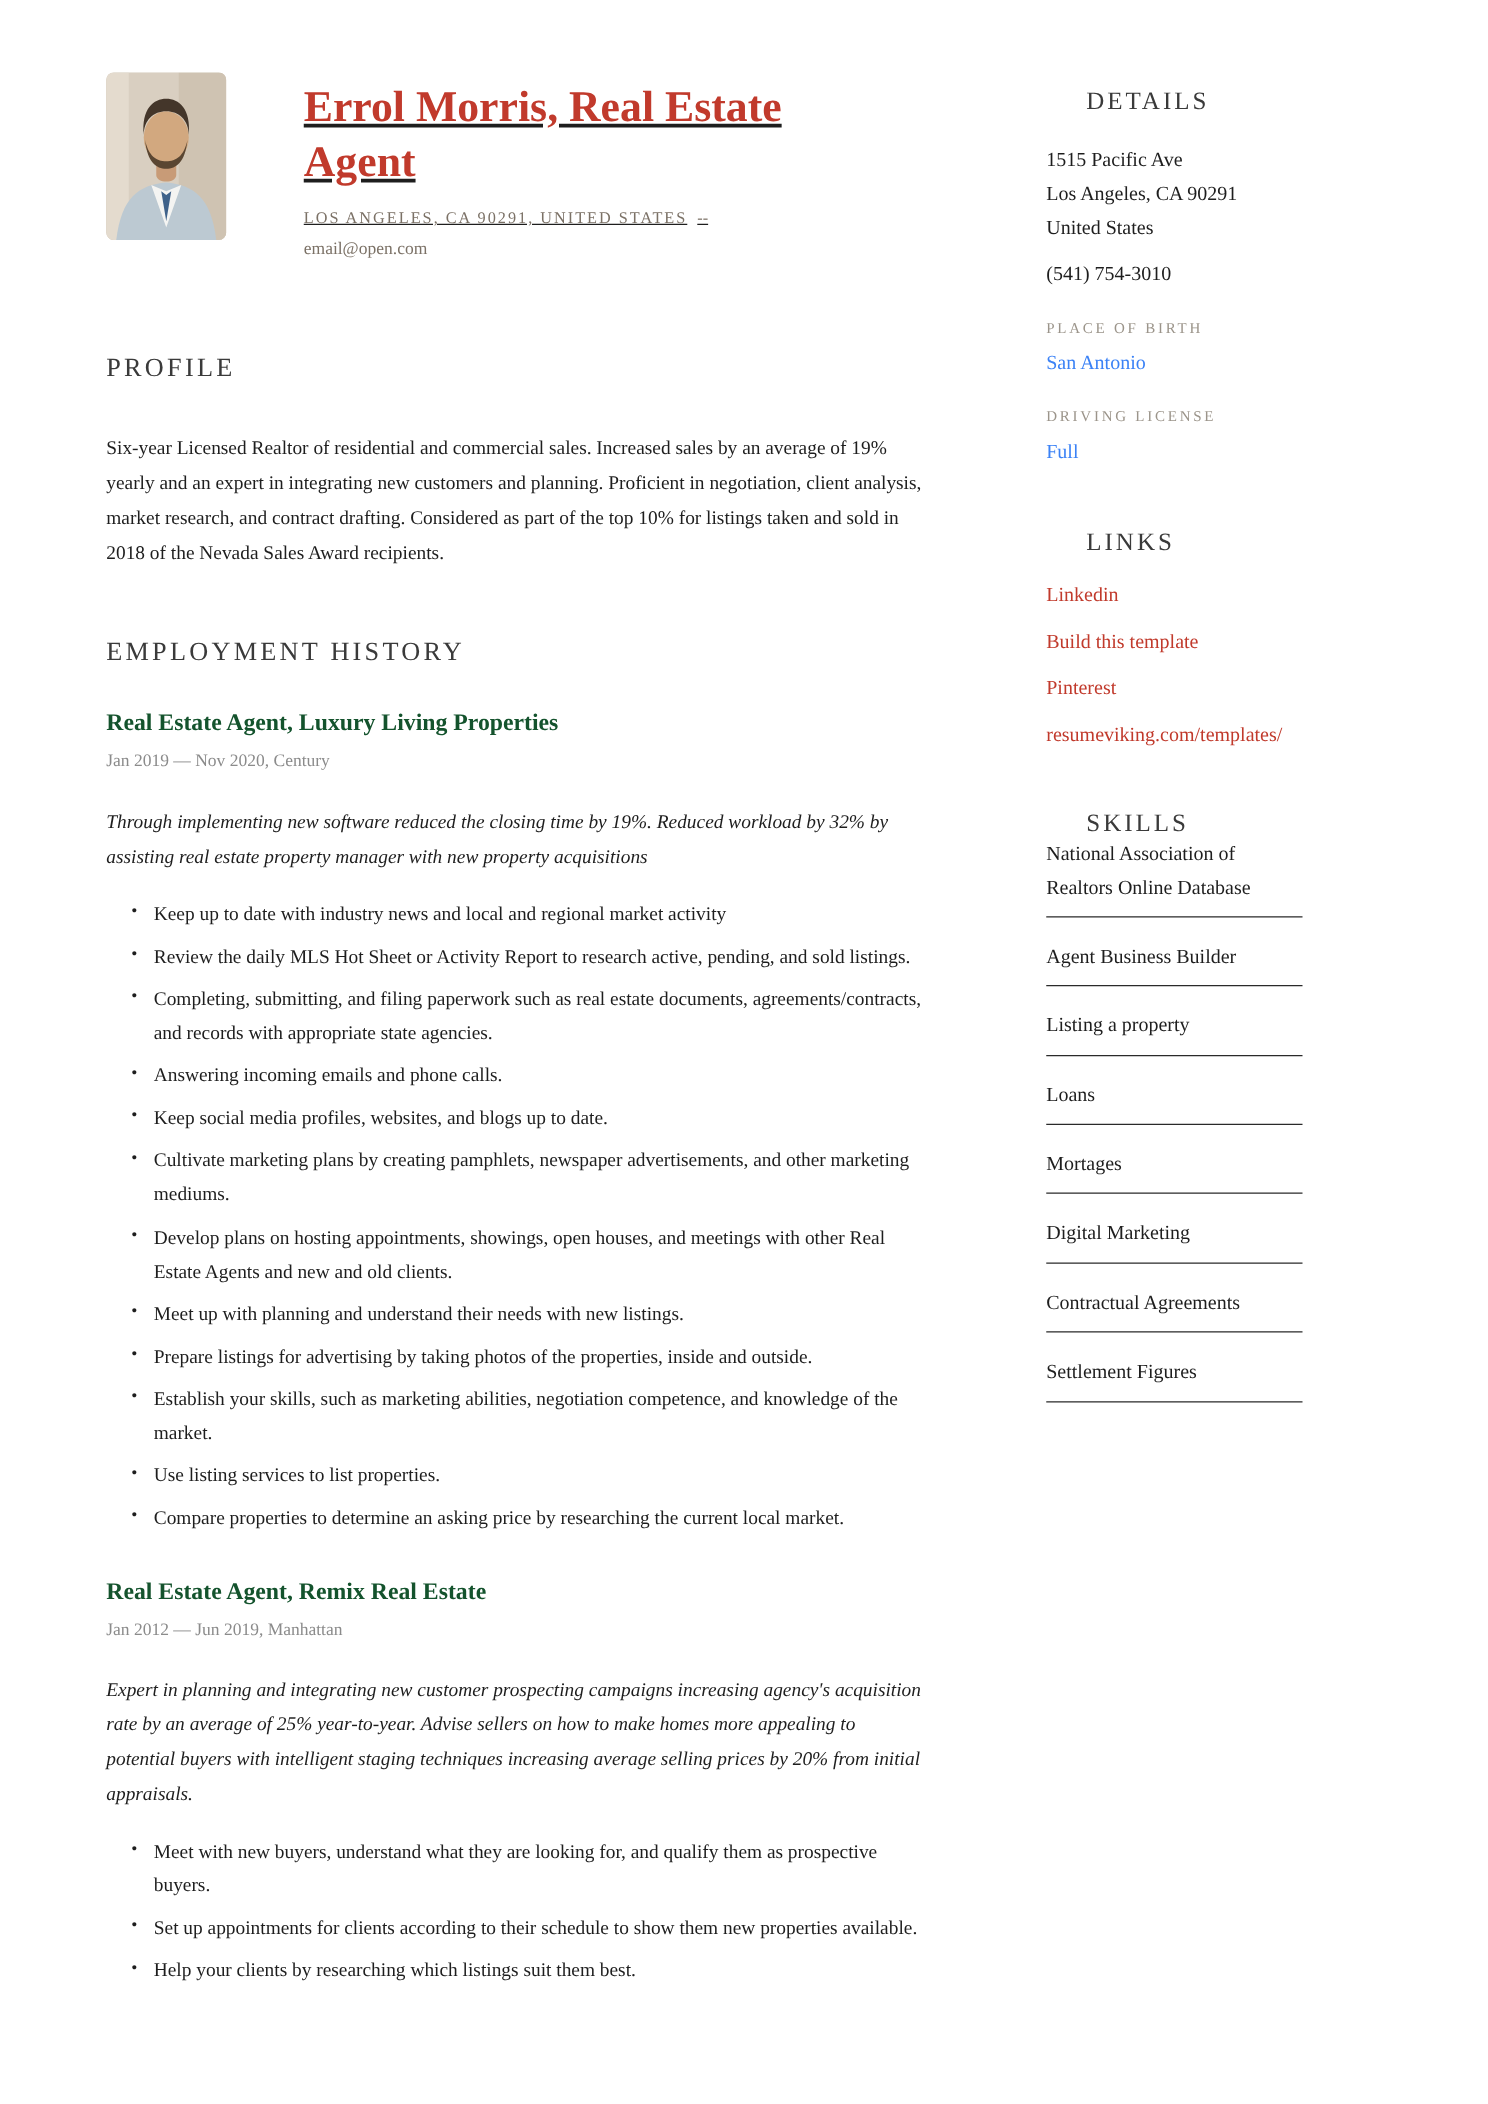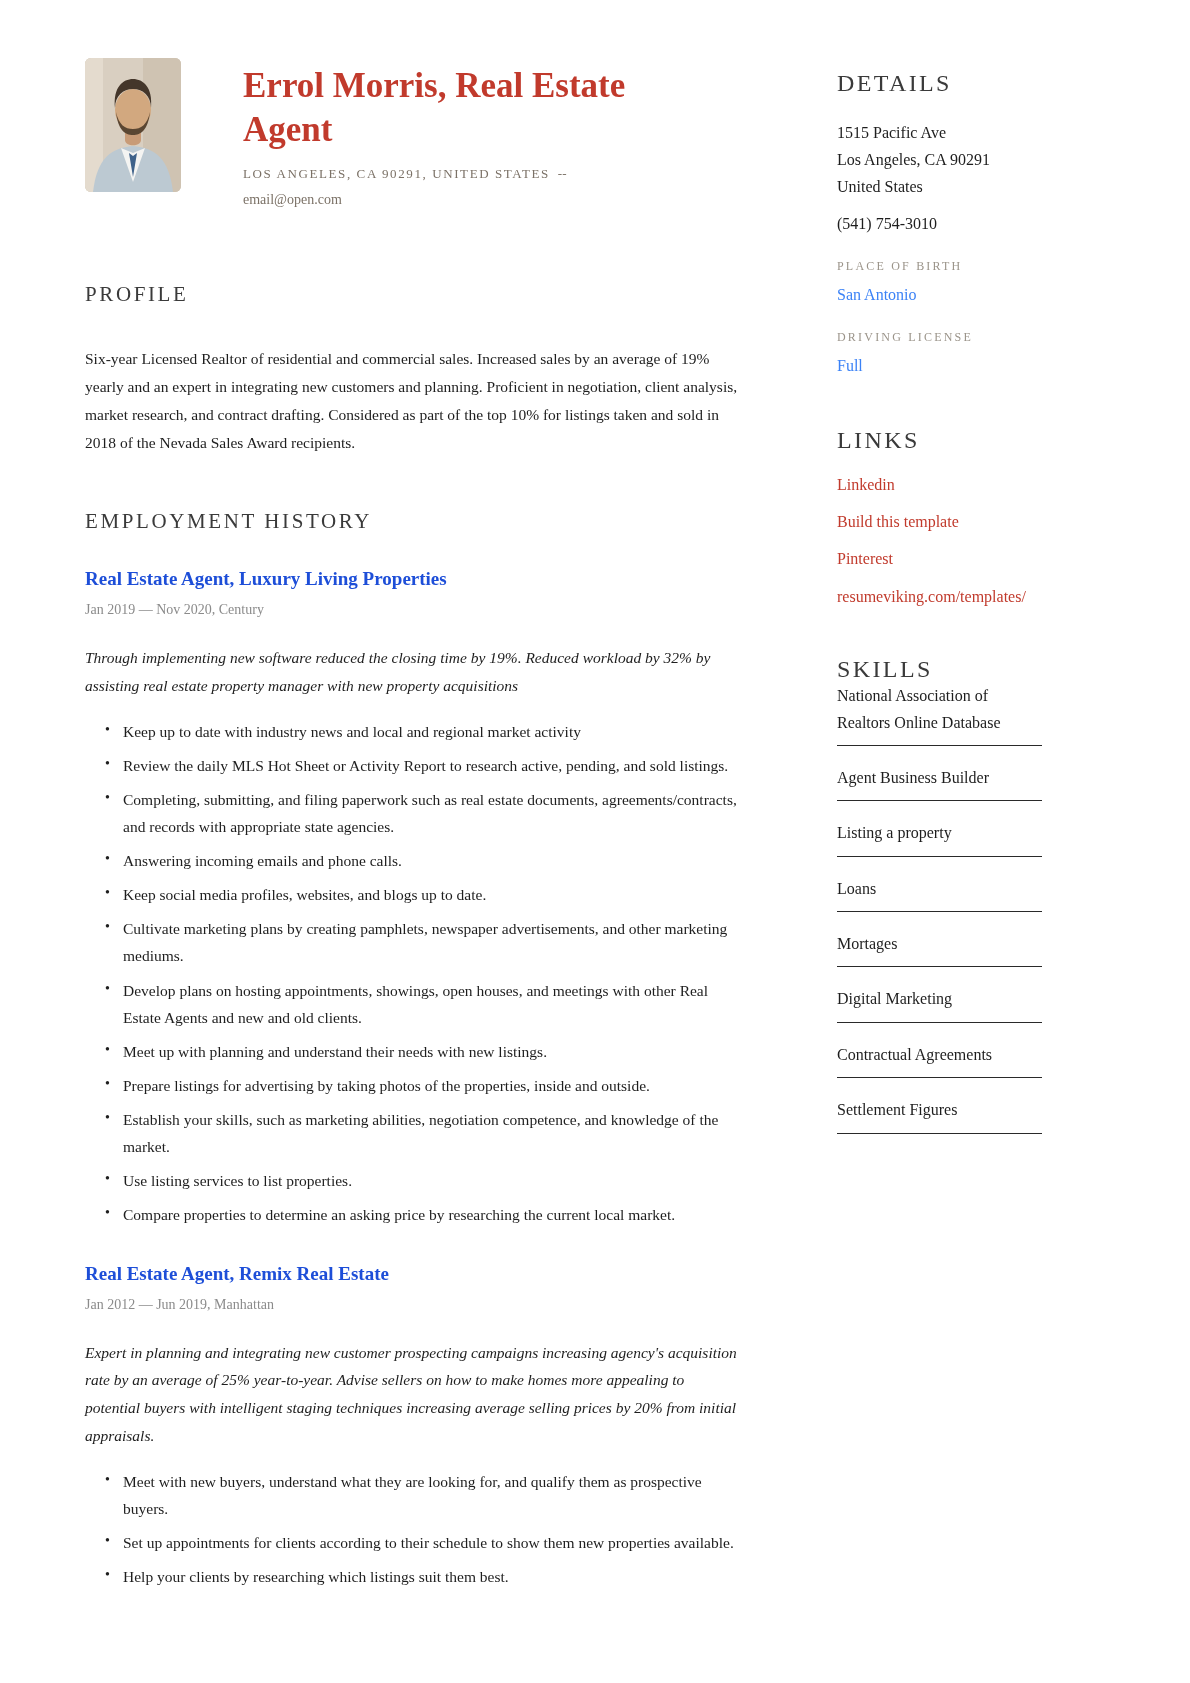--- a/index.html
+++ b/index.html
@@ -25,21 +25,21 @@
   
   .header { display: flex; align-items: flex-start; }
   .photo {
     width: 96px; height: 134px;
     border-radius: 6px;
     overflow: hidden;
     flex: 0 0 96px;
     background: #d9cfc1;
   }
   .photo svg { display: block; width: 100%; height: 100%; }
-  .header-text { margin-left: 62px; width: 460px; padding-top: 6px; }
+  .header-text { margin-left: 62px; width: 460px; padding-top: 6px; text-decoration: underline; }
   h1.name {
     font-size: 35px;
     line-height: 1.26;
     font-weight: 700;
     color: #c13a2c;
     margin-bottom: 14px;
   }
   .contact-line {
     font-size: 13px;
     letter-spacing: 1.6px;
@@ -50,39 +50,40 @@
   .email-line { font-size: 14px; color: #7b7166; text-decoration: none; display: inline-block; }
 
   
   .sec-heading {
     font-size: 21px;
     font-weight: 500;
     letter-spacing: 2.6px;
     color: #3a3a3a;
   }
   .side-heading {
-    font-size: 24px;
+    font-size: 20px;
     font-weight: 500;
     letter-spacing: 2.4px;
     color: #3a3a3a;
+    margin-left: 32px;
   }
 
   
   .profile-sec { margin-top: 74px; }
   .profile-text {
     margin-top: 38px;
     font-size: 15.5px;
     line-height: 1.8;
     color: #1e1e1e;
   }
 
   
   .employment-sec { margin-top: 52px; }
   .job { margin-top: 34px; }
-  .job-title { font-size: 19px; font-weight: 700; color: #1d4ed8; }
+  .job-title { font-size: 19px; font-weight: 700; color: #14532d; }
   .job-dates { margin-top: 12px; font-size: 14px; color: #8b8b8b; }
   .job-summary {
     margin-top: 26px;
     font-style: italic;
     font-size: 15.5px;
     line-height: 1.8;
     color: #1e1e1e;
   }
   ul.bullets { margin-top: 18px; list-style: none; }
   ul.bullets li {

